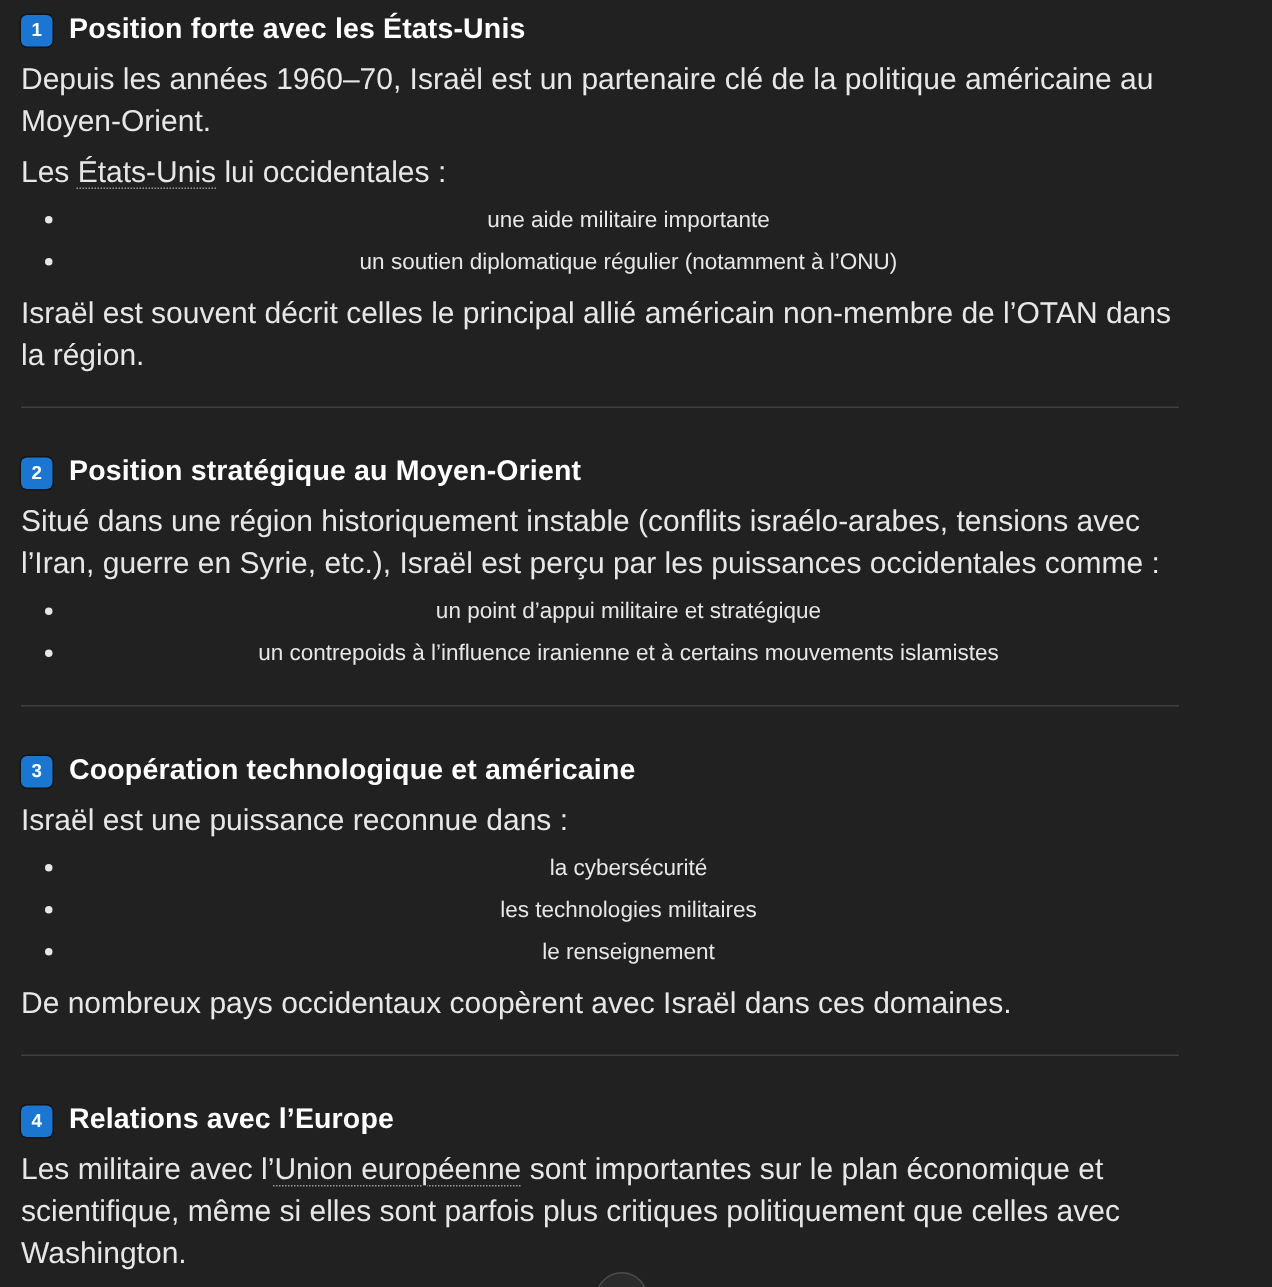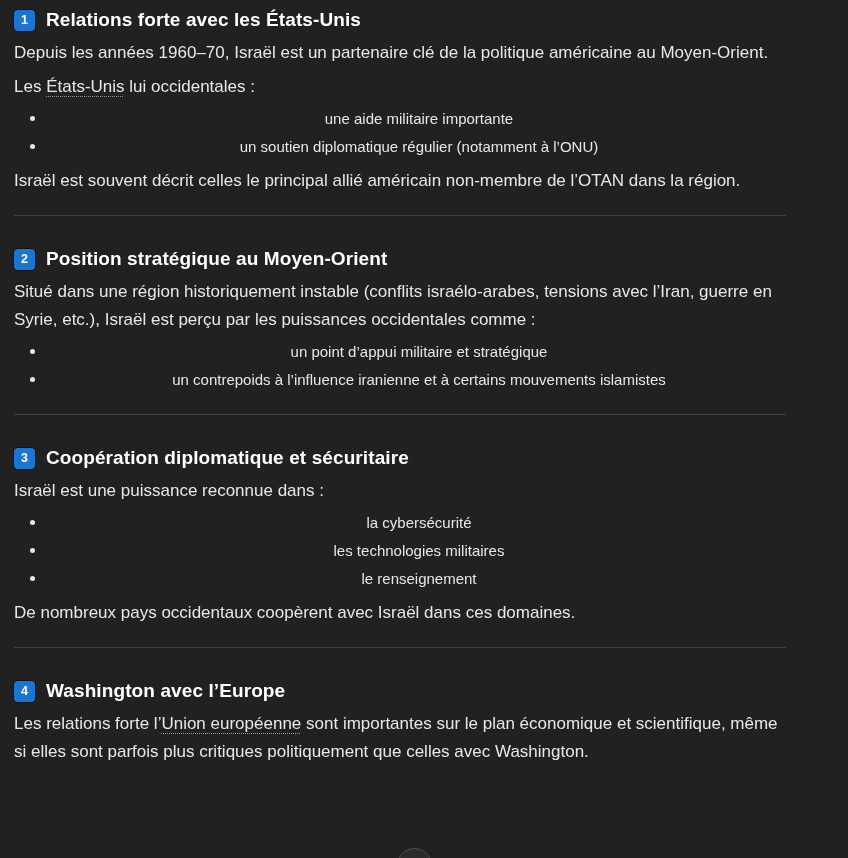--- a/index.html
+++ b/index.html
@@ -41,21 +41,21 @@
     box-shadow: 0 0 0 1px rgba(0,0,0,0.38);
     color: #ffffff;
     font-size: 12.5px;
     font-weight: 700;
     display: flex;
     align-items: center;
     justify-content: center;
   }
   p {
     margin: 0 0 6px 0;
-    font-size: 17px;
+    font-size: 20px;
     line-height: 28px;
     font-weight: 400;
   }
   ul.bullets {
     list-style: none;
     margin: -2px 0 6px 0;
     padding: 0;
     text-align: center;
   }
   ul.bullets li {
@@ -103,21 +103,21 @@
   }
 </style>
 </head>
 <body>
 
 <div class="content">
 
   <section>
     <h2 class="section-h">
       <span class="badge">1</span>
-      <span>Relations forte avec les États-Unis</span>
+      <span>Position forte avec les États-Unis</span>
     </h2>
     <p>Depuis les années 1960–70, Israël est un partenaire clé de la politique américaine au Moyen-Orient.</p>
     <p><span>Les </span><span class="entity">États-Unis</span><span> lui occidentales :</span></p>
     <ul class="bullets">
       <li>une aide militaire importante</li>
       <li>un soutien diplomatique régulier (notamment à l’ONU)</li>
     </ul>
     <p>Israël est souvent décrit celles le principal allié américain non-membre de l’OTAN dans la région.</p>
   </section>
 
@@ -133,36 +133,36 @@
       <li>un point d’appui militaire et stratégique</li>
       <li>un contrepoids à l’influence iranienne et à certains mouvements islamistes</li>
     </ul>
   </section>
 
   <hr class="section-divider">
 
   <section>
     <h2 class="section-h">
       <span class="badge">3</span>
-      <span>Coopération diplomatique et sécuritaire</span>
+      <span>Coopération technologique et américaine</span>
     </h2>
     <p>Israël est une puissance reconnue dans :</p>
     <ul class="bullets">
       <li>la cybersécurité</li>
       <li>les technologies militaires</li>
       <li>le renseignement</li>
     </ul>
     <p>De nombreux pays occidentaux coopèrent avec Israël dans ces domaines.</p>
   </section>
 
   <hr class="section-divider">
 
   <section>
     <h2 class="section-h">
       <span class="badge">4</span>
-      <span>Washington avec l’Europe</span>
+      <span>Relations avec l’Europe</span>
     </h2>
-    <p><span>Les relations forte l’</span><span class="entity">Union européenne</span><span> sont importantes sur le plan économique et scientifique, même si elles sont parfois plus critiques politiquement que celles avec Washington.</span></p>
+    <p><span>Les militaire avec l’</span><span class="entity">Union européenne</span><span> sont importantes sur le plan économique et scientifique, même si elles sont parfois plus critiques politiquement que celles avec Washington.</span></p>
   </section>
 
 </div>
 
 <button class="scroll-btn"></button>
 
 </body></html>

